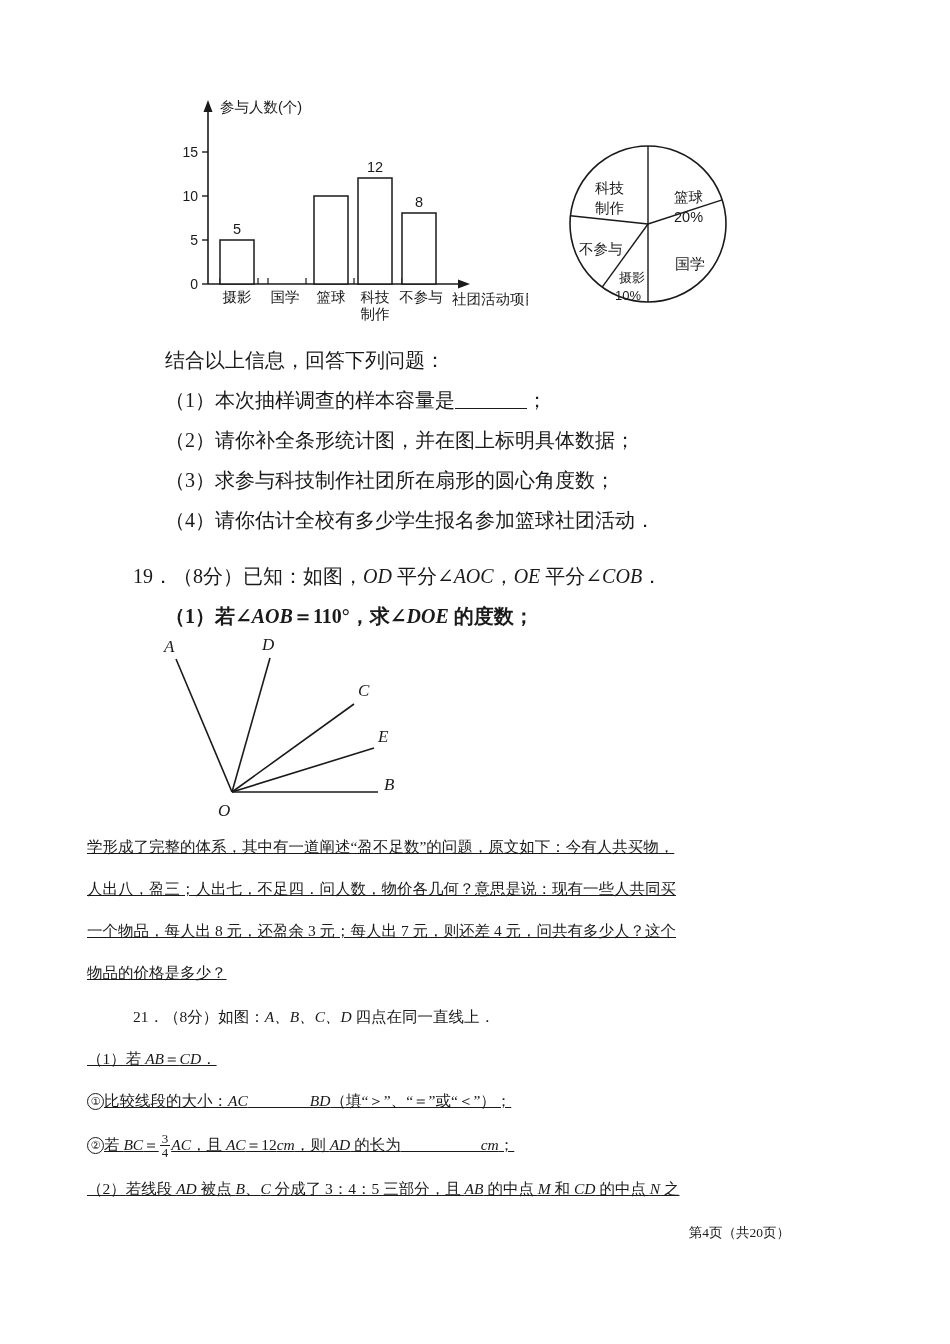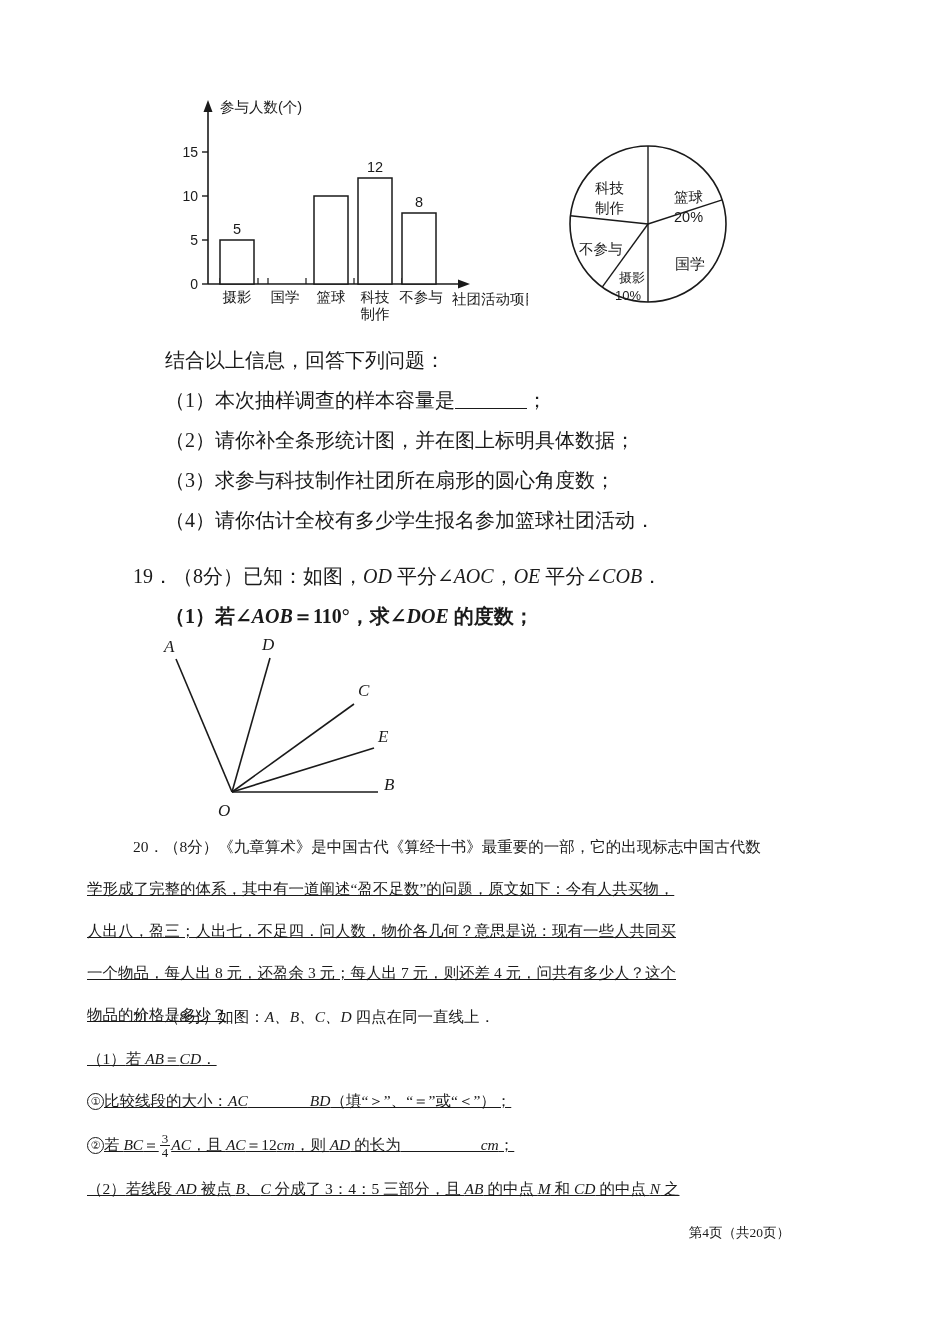--- a/index.html
+++ b/index.html
@@ -199,21 +199,20 @@
       <text x="14" y="16" font-size="17" class="serif-it" fill="#1a1a1a">A</text>
       <text x="112" y="14" font-size="17" class="serif-it" fill="#1a1a1a">D</text>
       <text x="208" y="60" font-size="17" class="serif-it" fill="#1a1a1a">C</text>
       <text x="228" y="106" font-size="17" class="serif-it" fill="#1a1a1a">E</text>
       <text x="234" y="154" font-size="17" class="serif-it" fill="#1a1a1a">B</text>
       <text x="68" y="180" font-size="17" class="serif-it" fill="#1a1a1a">O</text>
     </svg>
   </div>
 
   <div class="block20">
-    <p class="p20 first"><span>20．</span><span>（8分）</span><span>《九章算术》是中国古代《算经十书》最重要的一部，它的出现标志中国古代数</span></p>
     <p class="p20 cont">学形成了完整的体系，其中有一道阐述“盈不足数”的问题，原文如下：今有人共买物，</p>
     <p class="p20 cont">人出八，盈三；人出七，不足四．问人数，物价各几何？意思是说：现有一些人共同买</p>
     <p class="p20 cont">一个物品，每人出 8 元，还盈余 3 元；每人出 7 元，则还差 4 元，问共有多少人？这个</p>
     <p class="p20 cont">物品的价格是多少？</p>
   </div>
 
   <div class="block21">
     <p class="p20 first"><span>21．</span><span>（8分）</span><span>如图：</span><span class="it">A、B、C、D</span><span> 四点在同一直线上．</span></p>
 
     <p class="p20 cont"><span>（1）</span><span>若 </span><span class="it">AB</span><span>＝</span><span class="it">CD</span><span>．</span></p>

